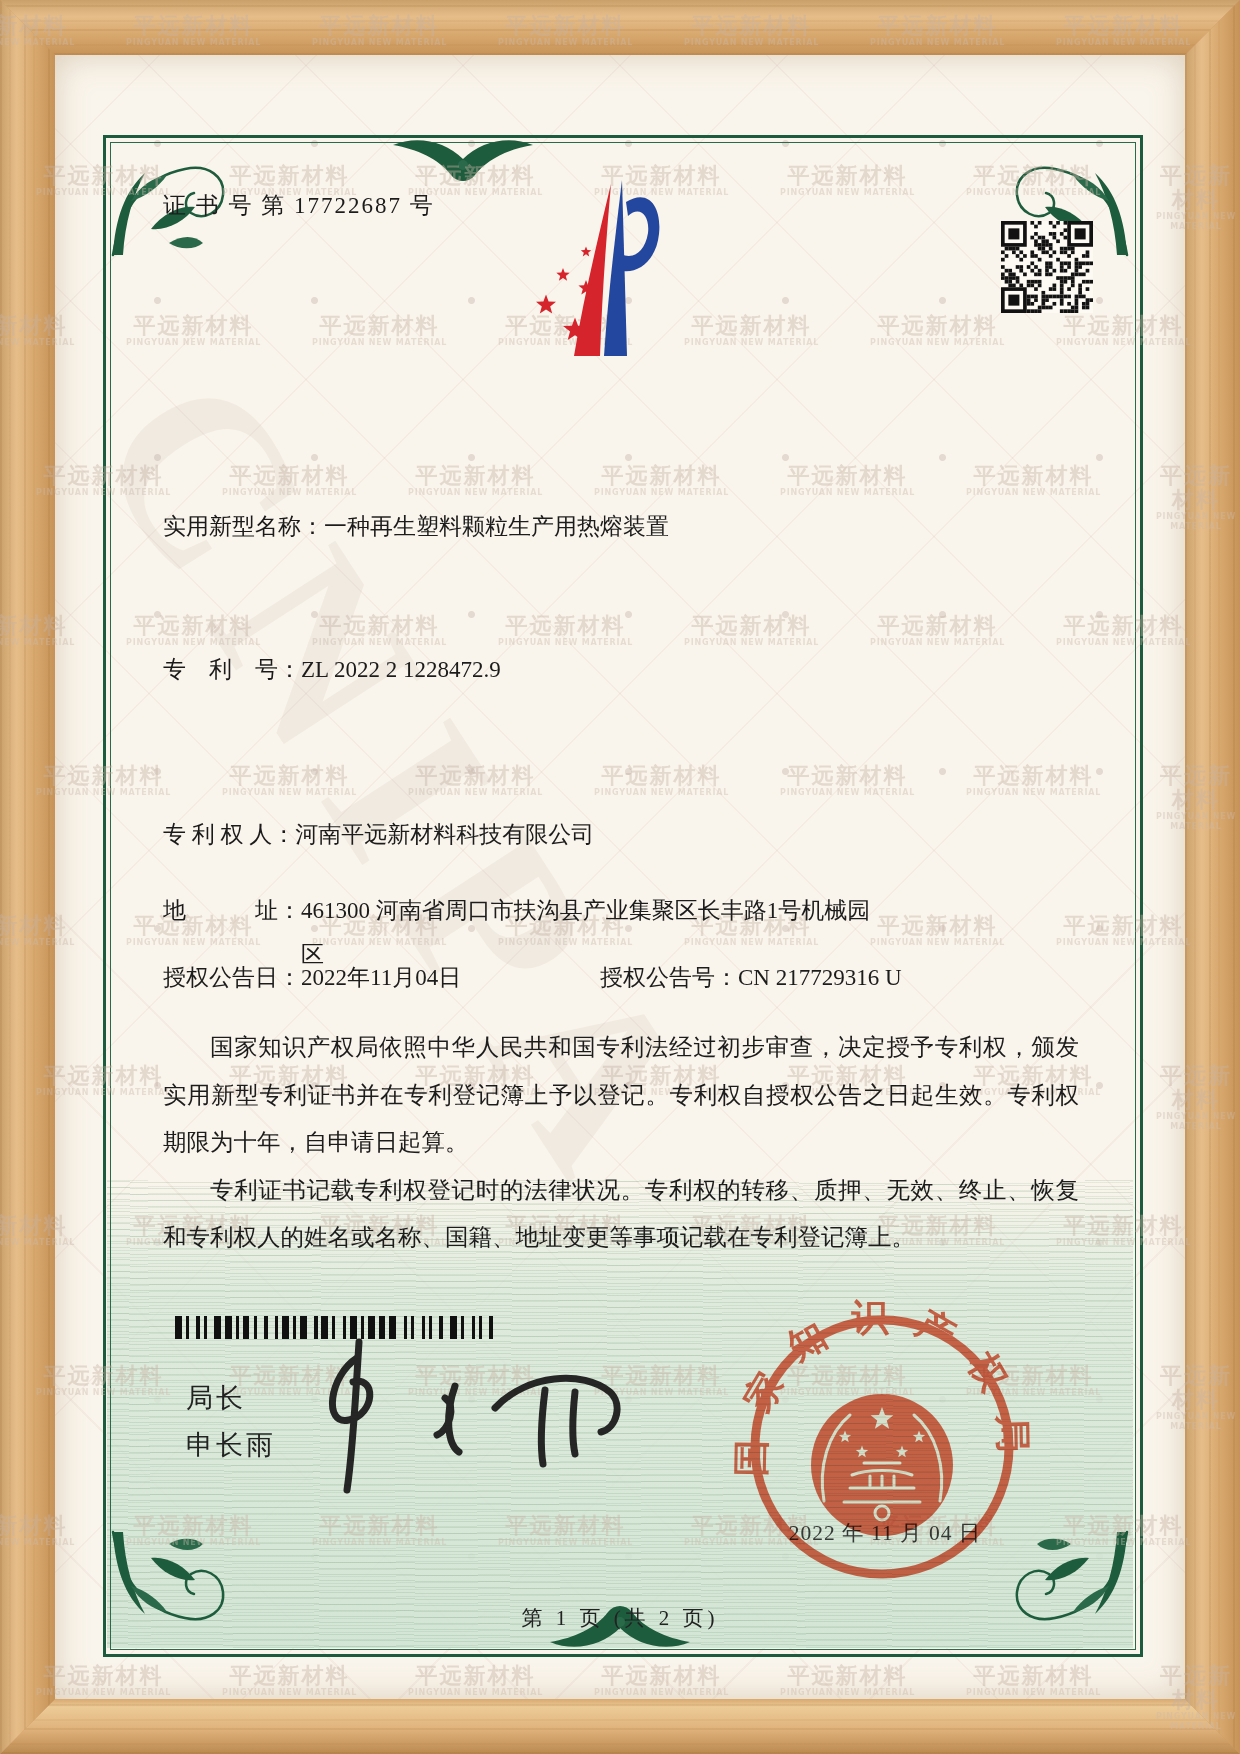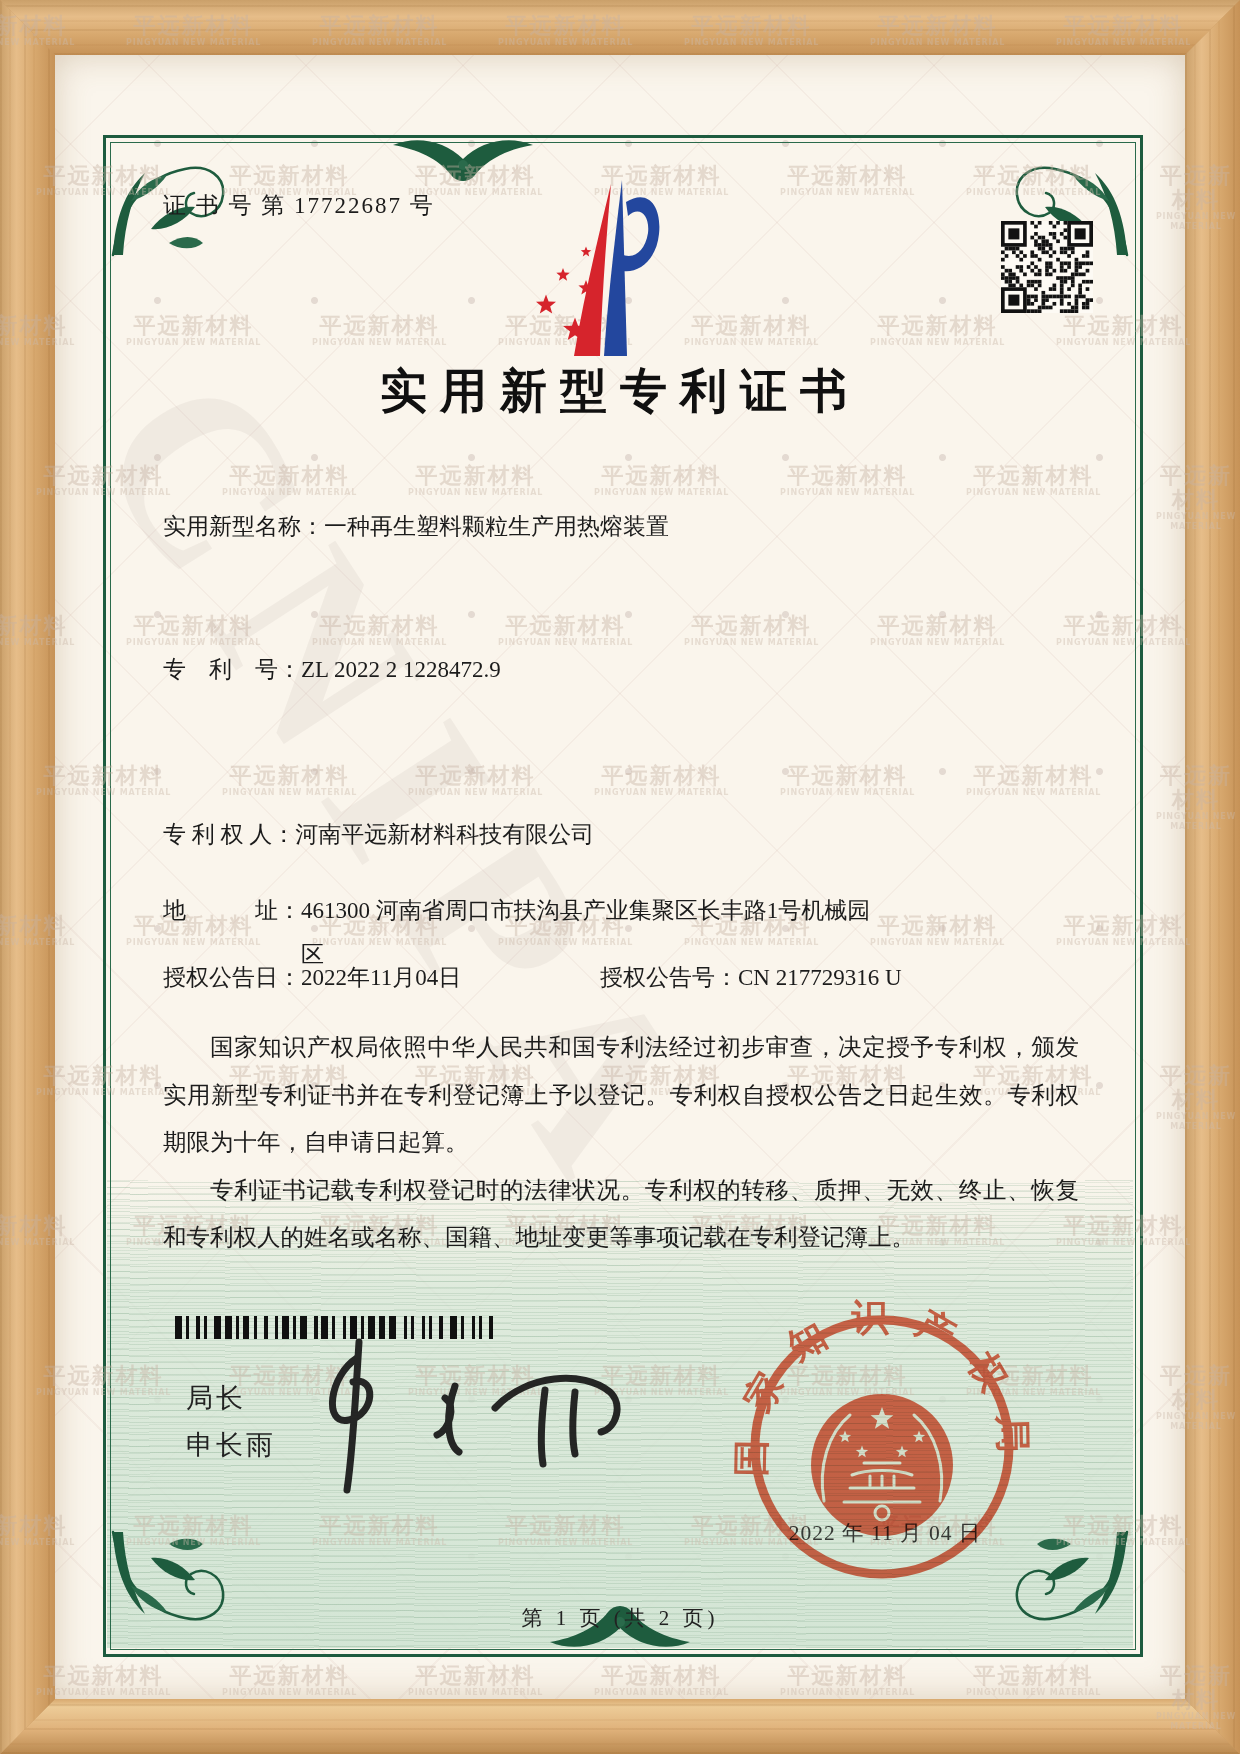--- a/index.html
+++ b/index.html
@@ -677,21 +677,20 @@
       <rect x="1" y="1" width="5" height="5" fill="#fdfaf4"></rect>
       <rect x="2" y="2" width="3" height="3" fill="#121212"></rect>
       <rect x="18" y="0" width="7" height="7" fill="#121212"></rect>
       <rect x="19" y="1" width="5" height="5" fill="#fdfaf4"></rect>
       <rect x="20" y="2" width="3" height="3" fill="#121212"></rect>
       <rect x="0" y="18" width="7" height="7" fill="#121212"></rect>
       <rect x="1" y="19" width="5" height="5" fill="#fdfaf4"></rect>
       <rect x="2" y="20" width="3" height="3" fill="#121212"></rect>
     </svg>
 
-  <div id="title" class="ct">实用新型专利证书</div>
 
   <div id="row-0" class="f-row ct">
     <span class="f-label">实用新型名称：</span><span class="f-value">一种再生塑料颗粒生产用热熔装置</span>
   </div>
   <div id="row-2" class="f-row ct">
     <span class="f-label">专　利　号：</span><span class="f-value">ZL 2022 2 1228472.9</span>
   </div>
   <div id="row-4" class="f-row ct">
     <span class="f-label">专 利 权 人：</span><span class="f-value">河南平远新材料科技有限公司</span>
   </div>

